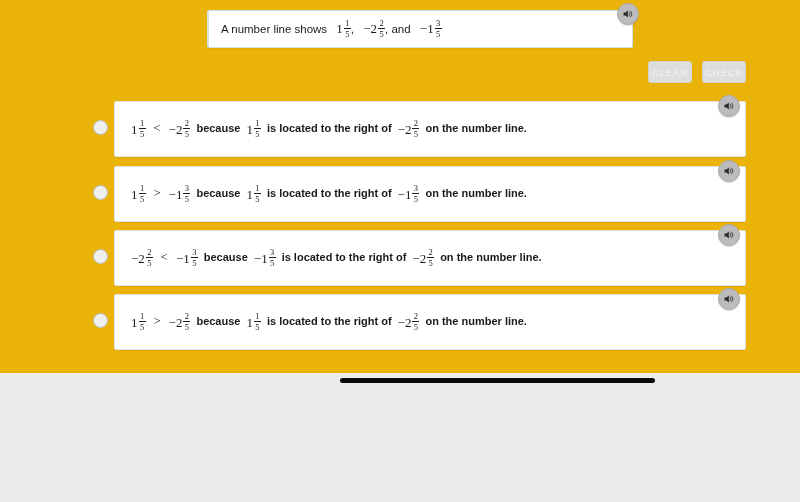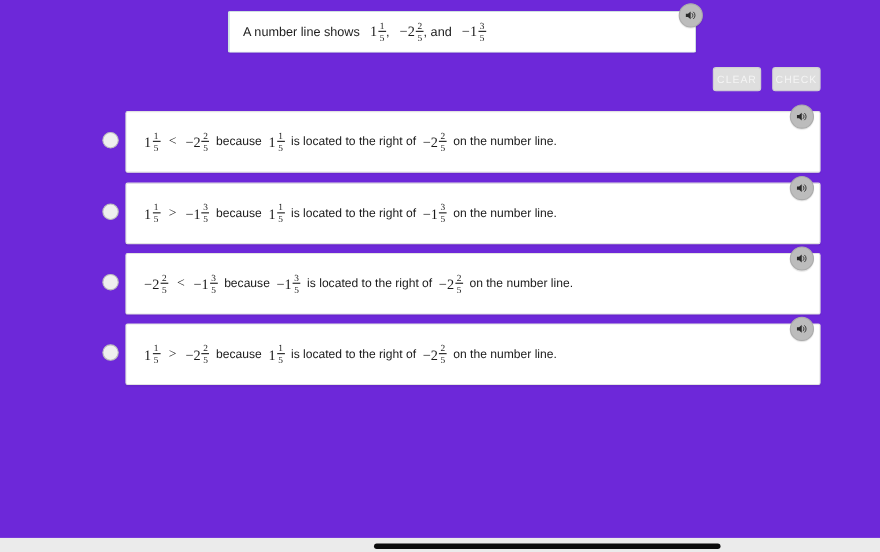--- a/index.html
+++ b/index.html
@@ -3,21 +3,21 @@
 <meta charset="utf-8">
 <style>
   * { box-sizing: border-box; }
   html, body {
     margin: 0; padding: 0;
     width: 800px; height: 502px;
     background: #ebebeb;
     font-family: "Liberation Sans", sans-serif;
     overflow: hidden;
   }
-  #stage { position: relative; width: 800px; height: 502px; background: #6d28d9; }
+  #stage { position: relative; width: 800px; height: 386px; background: #eab308; }
 
   
   .question-box {
     position: absolute;
     left: 207px; top: 10px;
     width: 426px; height: 38px;
     background: #ffffff;
     border: 1px solid #cfe0e0;
     border-left: 2px solid #cfe3e3;
     border-radius: 2px;
@@ -92,21 +92,21 @@
     align-items: center; justify-content: center;
     vertical-align: middle;
     margin-left: 1px;
     line-height: 1;
     position: relative; top: -0.5px;
   }
   .frac .num { font-size: 8.5px; line-height: 1; padding-bottom: 0.5px; }
   .frac .bar { width: 7px; height: 1px; background: #1a1a1a; }
   .frac .den { font-size: 8.5px; line-height: 1; padding-top: 0.5px; }
   .op { margin: 0 5px; font-size: 12.5px; font-family: "Liberation Serif", serif; }
-  .wordgap { margin: 0 3px; }
+  .wordgap { margin: 0 3px; font-weight: bold; }
 
   
   #h-scrollbar-track {
     position: absolute; left: 0; bottom: 0; width: 800px; height: 13px;
     background: #ebebeb;
   }
   #h-scrollbar-thumb {
     position: absolute; left: 340px; bottom: 3px;
     width: 315px; height: 5px;
     background: #0b0b0b; border-radius: 3px;

